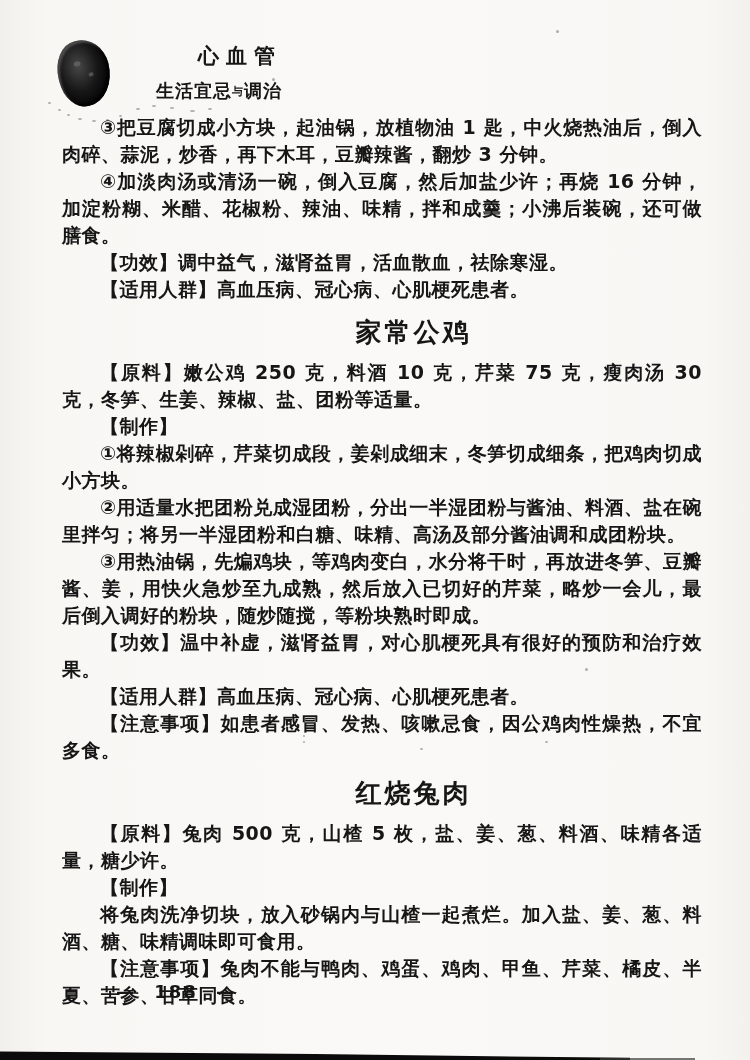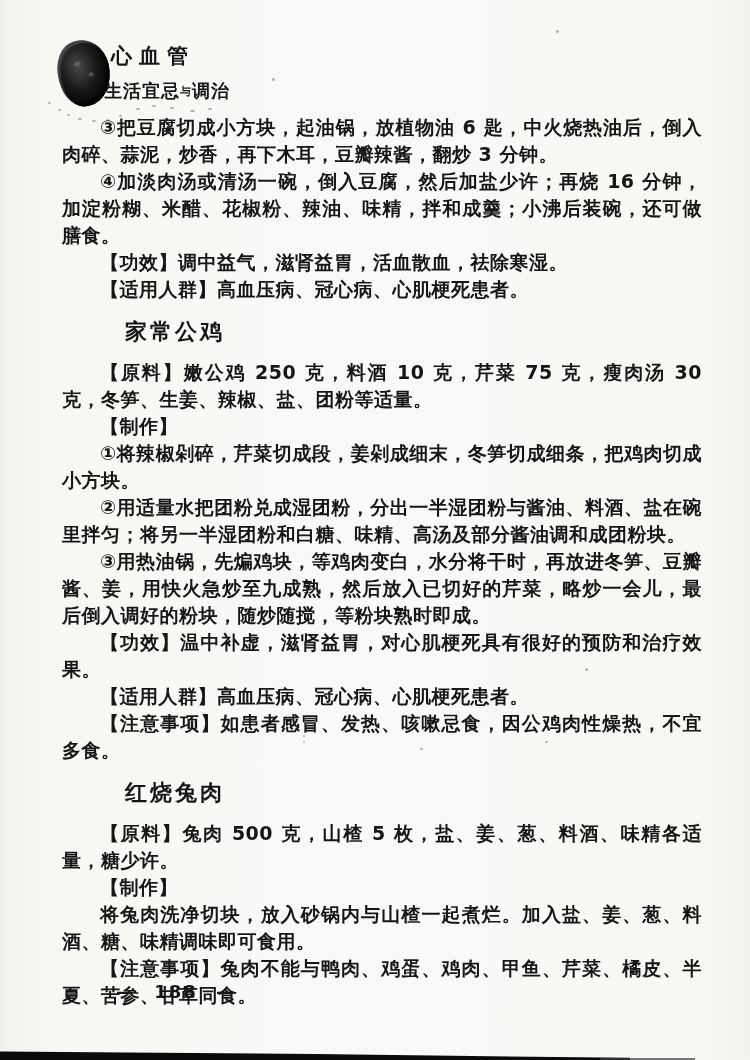--- a/index.html
+++ b/index.html
@@ -15,39 +15,39 @@
   .logo-blob{
     position:absolute;left:58px;top:40px;width:52px;height:66px;
     background:radial-gradient(ellipse at 42% 38%,#474747 0%,#161616 45%,#000 80%);
     border-radius:48% 52% 56% 44% / 52% 46% 58% 48%;
     transform:rotate(-14deg);
     box-shadow:inset 2px 3px 2px rgba(130,130,130,.45), inset -2px -3px 3px rgba(0,0,0,.9);
   }
   .logo-blob i{position:absolute;background:#5d5d5d;border-radius:50%;display:block;}
   .logo-blob i.s1{left:18px;top:20px;width:7px;height:5px;}
   .logo-blob i.s2{left:30px;top:34px;width:5px;height:4px;opacity:.8;}
-  .header-titles{position:absolute;left:104px;top:44px;width:178px;text-align:left;line-height:1.15;}
+  .header-titles{position:absolute;left:104px;top:44px;width:178px;text-align:right;line-height:1.15;}
   .header-titles .t1{font-size:21px;font-weight:700;letter-spacing:7px;text-indent:7px;}
   .header-titles .t2{font-size:18px;font-weight:700;letter-spacing:1px;margin-top:13px;}
   .header-titles .t2 .small{font-size:11px;font-weight:700;vertical-align:2px;}
 
   
   .spk{position:absolute;background:#6f6f6f;border-radius:50%;opacity:.55;}
 
   
   .content{
     position:absolute;left:62px;top:114px;width:640px;
     font-size:19px;line-height:27px;font-weight:600;
     text-align:justify;text-justify:inter-ideograph;
     letter-spacing:.5px;
   }
   .content p{margin:0;text-indent:2em;}
   .recipe-title{
-    margin:14px 0 12px 63px;font-size:22px;line-height:30px;
-    font-weight:800;letter-spacing:3px;text-align:left;
+    margin:14px 0 12px 63px;font-size:26px;line-height:30px;
+    font-weight:800;letter-spacing:3px;text-align:center;
   }
 
   
   .footer{
     position:absolute;left:92px;top:981px;
     font-size:18px;font-weight:600;letter-spacing:2px;word-spacing:10px;margin-left:24px;
   }
 
   
   .bottom-bar{
@@ -86,21 +86,21 @@
   <div class="spk" style="left:208px;top:108px;width:4px;height:2px"></div>
   <div class="spk" style="left:272px;top:78px;width:3px;height:3px"></div>
   <div class="spk" style="left:556px;top:30px;width:3px;height:3px"></div>
   <div class="spk" style="left:585px;top:668px;width:3px;height:3px"></div>
   <div class="spk" style="left:303px;top:735px;width:2px;height:2px"></div>
   <div class="spk" style="left:303px;top:741px;width:2px;height:2px"></div>
   <div class="spk" style="left:420px;top:748px;width:3px;height:2px"></div>
   <div class="spk" style="left:545px;top:741px;width:3px;height:2px"></div>
 
   <div class="content">
-    <p>③把豆腐切成小方块，起油锅，放植物油 6 匙，中火烧热油后，倒入肉碎、蒜泥，炒香，再下木耳，豆瓣辣酱，翻炒 3 分钟。</p>
+    <p>③把豆腐切成小方块，起油锅，放植物油 1 匙，中火烧热油后，倒入肉碎、蒜泥，炒香，再下木耳，豆瓣辣酱，翻炒 3 分钟。</p>
     <p>④加淡肉汤或清汤一碗，倒入豆腐，然后加盐少许；再烧 16 分钟，加淀粉糊、米醋、花椒粉、辣油、味精，拌和成羹；小沸后装碗，还可做膳食。</p>
     <p>【功效】调中益气，滋肾益胃，活血散血，祛除寒湿。</p>
     <p>【适用人群】高血压病、冠心病、心肌梗死患者。</p>
 
     <h3 class="recipe-title">家常公鸡</h3>
     <p>【原料】嫩公鸡 250 克，料酒 10 克，芹菜 75 克，瘦肉汤 30 克，冬笋、生姜、辣椒、盐、团粉等适量。</p>
     <p>【制作】</p>
     <p>①将辣椒剁碎，芹菜切成段，姜剁成细末，冬笋切成细条，把鸡肉切成小方块。</p>
     <p>②用适量水把团粉兑成湿团粉，分出一半湿团粉与酱油、料酒、盐在碗里拌匀；将另一半湿团粉和白糖、味精、高汤及部分酱油调和成团粉块。</p>
     <p>③用热油锅，先煸鸡块，等鸡肉变白，水分将干时，再放进冬笋、豆瓣酱、姜，用快火急炒至九成熟，然后放入已切好的芹菜，略炒一会儿，最后倒入调好的粉块，随炒随搅，等粉块熟时即成。</p>

